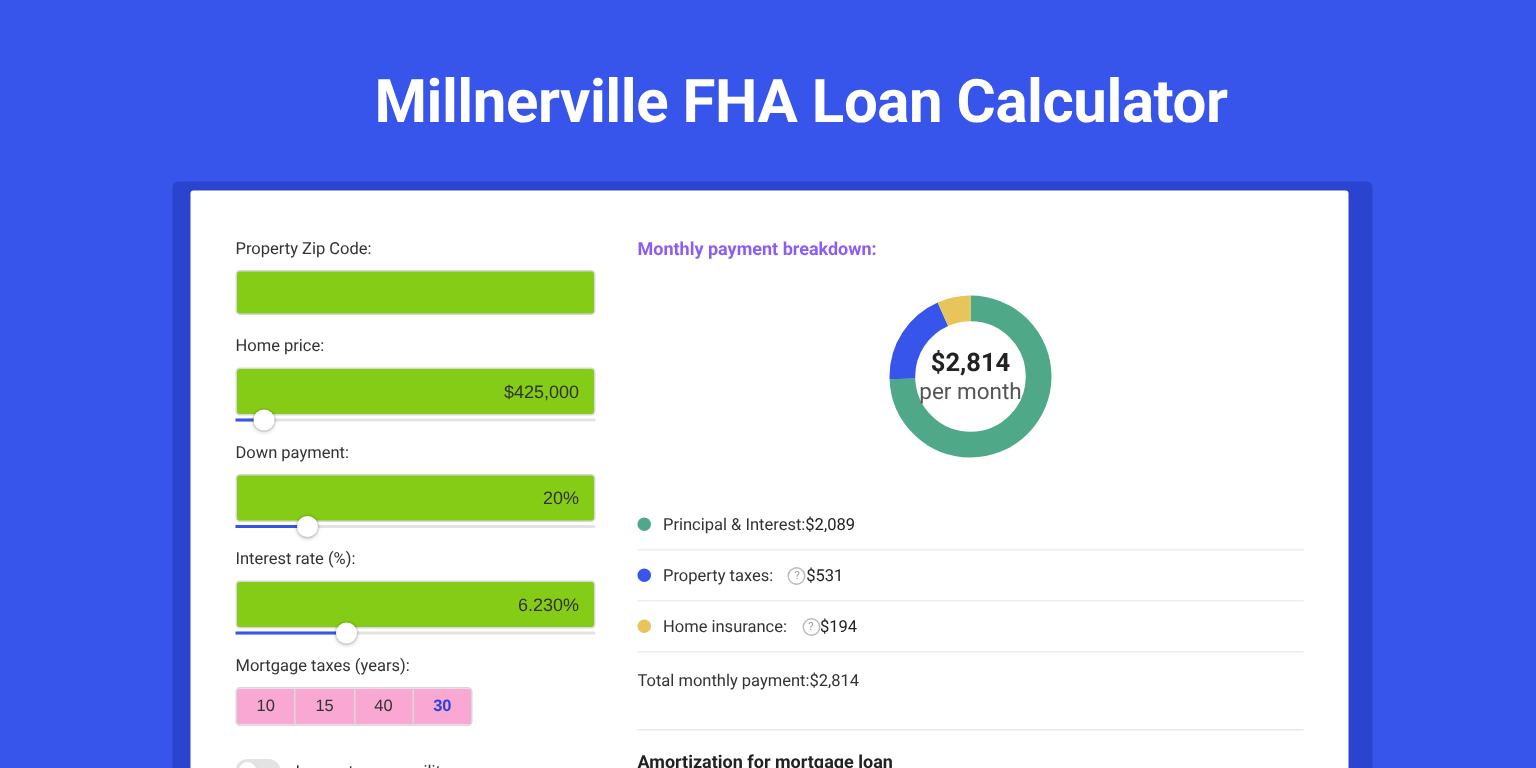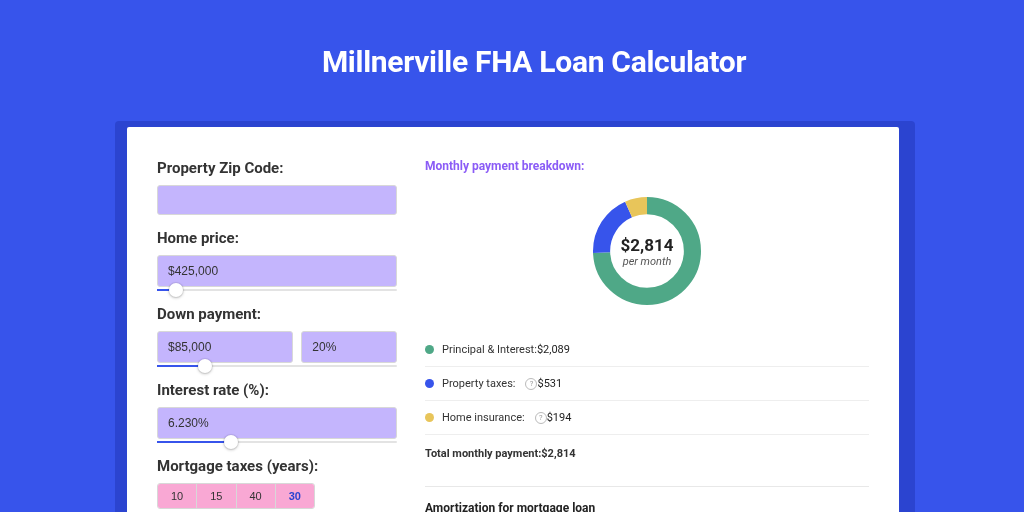--- a/index.html
+++ b/index.html
@@ -7,21 +7,21 @@
       font-family: -apple-system, BlinkMacSystemFont, "Segoe UI", Roboto, sans-serif;
       background: #3754eb;
       width: 1024px;
       height: 512px;
       overflow: hidden;
       position: relative;
     }
     .page-title {
       color: #fff;
       text-align: center;
-      font-size: 30px;
+      font-size: 40px;
       font-weight: 700;
       padding-top: 44px;
       letter-spacing: -0.3px;
       margin-left: 44px;
     }
     .card-shadow {
       position: absolute;
       top: 121px;
       left: 115px;
       width: 800px;
@@ -37,36 +37,36 @@
       height: 400px;
       background: #fff;
       border-radius: 2px;
       padding: 24px 30px 0;
       display: flex;
       gap: 28px;
     }
     .left-col { width: 240px; flex-shrink:0; }
     .right-col { flex: 1; }
     .field-label {
-      font-size: 15px;
+      font-size: 11px;
       color: #333;
       margin-bottom: 8px;
       margin-top: 14px;
-      font-weight: bold;
     }
     .left-col .field-label:first-child { margin-top: 8px; }
     .text-input {
       width: 100%;
       border: 1px solid #d8d8d8;
       border-radius: 3px;
       height: 32px;
       font-size: 12px;
       padding: 0 10px;
       color: #333;
-      background:#c4b5fd;
+      background:#84cc16;
+      text-align:right;
     }
     .dual-row { display:flex; gap:8px; }
     .dual-row .text-input:first-child { flex: 1.55; }
     .dual-row .text-input:last-child { flex: 1; }
     .zip-input { height: 30px; }
     .slider-track {
       position: relative;
       height: 2px;
       background: #e3e3e3;
       margin-top: 2px;
@@ -113,35 +113,35 @@
       color: #8b5cf6;
       margin-top: 8px;
     }
     .donut-wrap { display:flex; justify-content:center; padding: 18px 0 22px; }
     .donut { position:relative; width:120px; height:120px; }
     .donut svg { width:120px; height:120px; transform: rotate(-90deg); }
     .donut-center {
       position:absolute; inset:0; display:flex; flex-direction:column; align-items:center; justify-content:center;
     }
     .donut-value { font-size: 17px; font-weight:700; color:#222; }
-    .donut-sub { font-size: 11px; color:#555;font-style:italic; }
+    .donut-sub { font-size: 15px; color:#555; }
     .legend-row {
       display:flex; align-items:center; justify-content:flex-start;
       padding: 10px 0;
       border-bottom: 1px solid #eee;
       font-size: 11px;
       color:#333;
     }
     .legend-left { display:flex; align-items:center; gap:8px; }
     .legend-dot { width:9px; height:9px; border-radius:50%; flex-shrink:0; }
     .dot-green { background:#4fa887; }
     .dot-blue { background:#3754eb; }
     .dot-yellow { background:#e8c55a; }
     .legend-value { font-weight:400; color:#222; }
-    .total-row { font-weight:700; border-bottom:none; padding-top:12px; }
+    .total-row { font-weight:400; border-bottom:none; padding-top:12px; }
     .help-icon {
       display:inline-flex; width:12px; height:12px; border:1px solid #bbb; border-radius:50%;
       align-items:center; justify-content:center; font-size:7.5px; color:#999; margin-left:2px;
     }
     .divider { height:1px; background:#e8e8e8; margin: 16px 0 14px; }
     .amort-title { font-size:12px; font-weight:700; color:#222; }
   </style>
 </head>
 <body>
 
@@ -157,21 +157,20 @@
 
     <div class="field-label">Home price:</div>
     <input class="text-input" type="text" value="$425,000" style="">
     <div class="slider-track">
       <div class="slider-fill" id="sl1f" style="width: 8%;"></div>
       <div class="slider-thumb" id="sl1t" style="left: 8%;"></div>
     </div>
 
     <div class="field-label">Down payment:</div>
     <div class="dual-row">
-      <input class="text-input" type="text" value="$85,000" style="">
       <input class="text-input" type="text" value="20%" style="">
     </div>
     <div class="slider-track">
       <div class="slider-fill" id="sl2f" style="width: 20%;"></div>
       <div class="slider-thumb" id="sl2t" style="left: 20%;"></div>
     </div>
 
     <div class="field-label">Interest rate (%):</div>
     <input class="text-input" type="text" value="6.230%" style="">
     <div class="slider-track">

